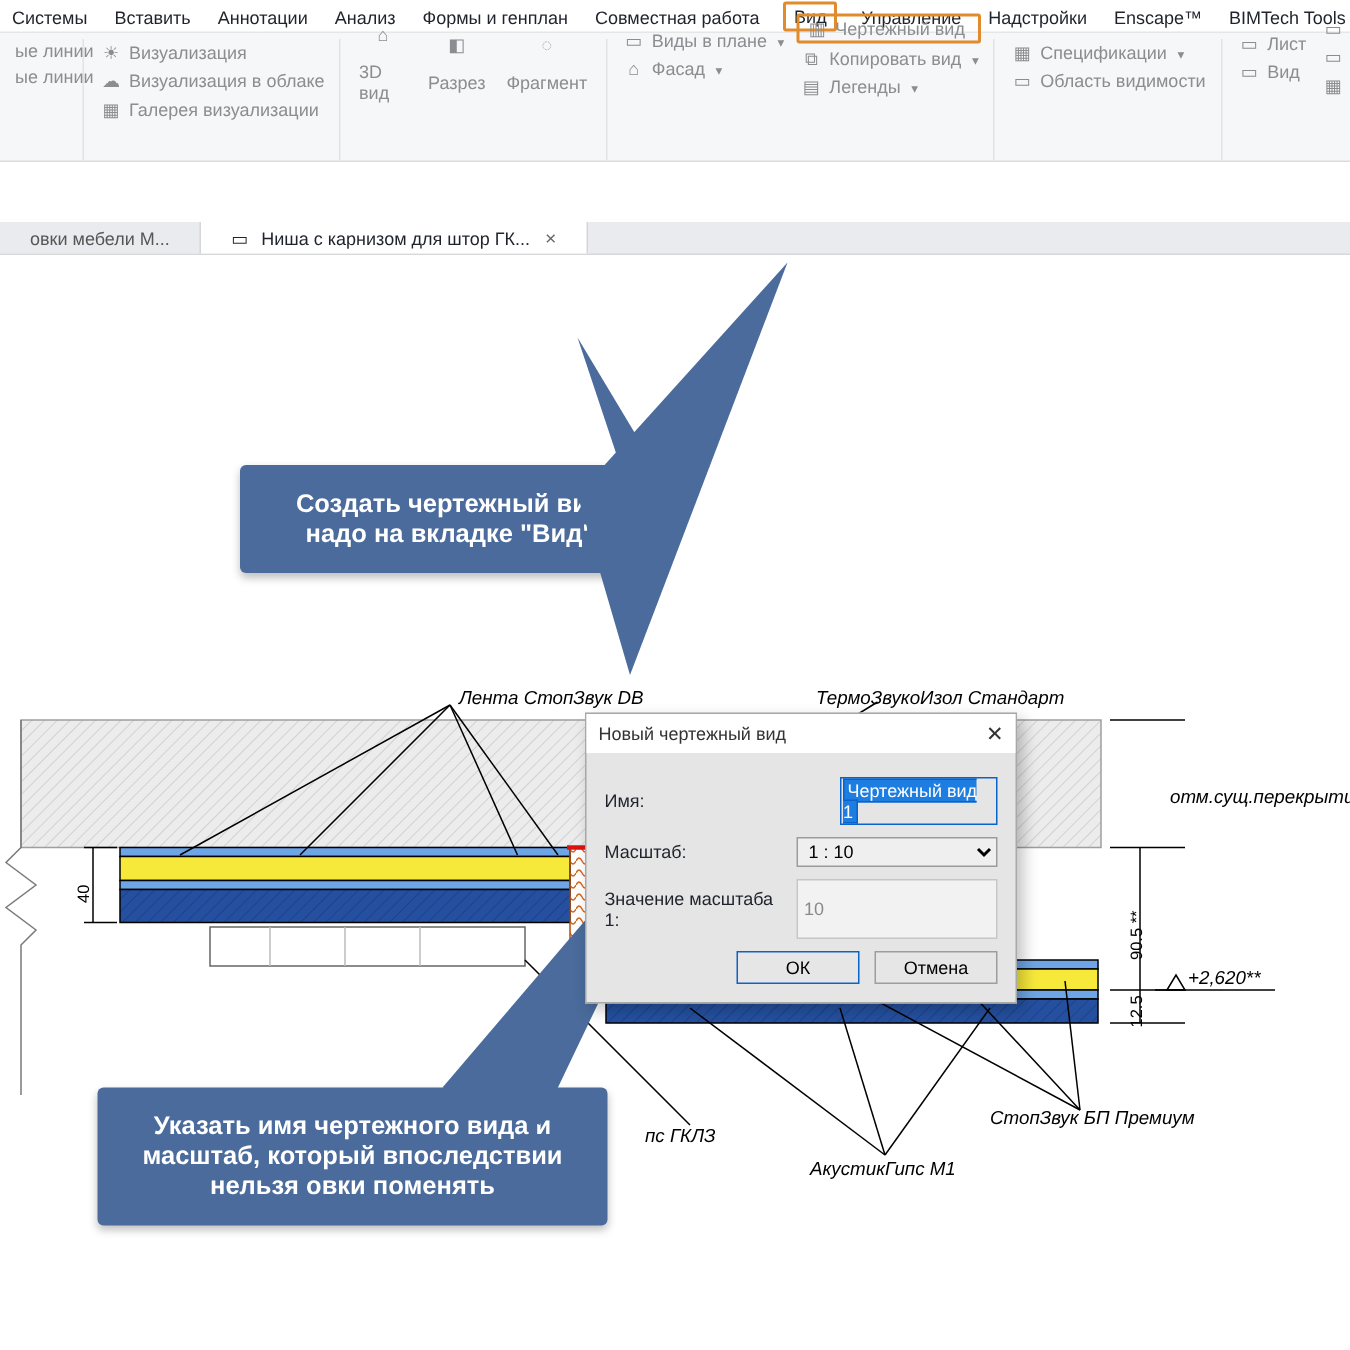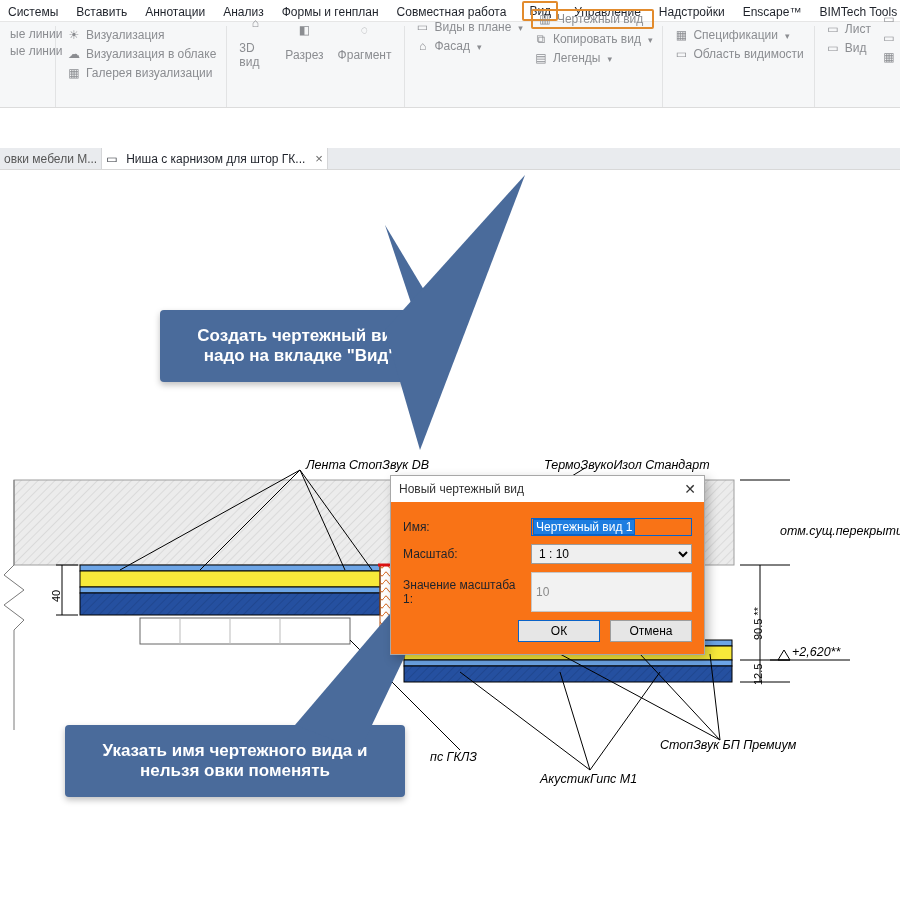--- a/index.html
+++ b/index.html
@@ -78,21 +78,21 @@
   .doc-tabs {
     display: flex;
     background: #e9ebee;
     height: 22px;
     align-items: stretch;
     font-size: 12px;
     border-bottom: 1px solid #d8d8d8;
   }
   .doc-tabs .dtab {
     display: flex; align-items: center; gap: 6px;
-    padding: 0 4px; color:#565656;
+    padding: 0 20px; color:#565656;
     border-right: 1px solid #d5d6d8;
     background:#e9ebee; white-space: nowrap;
   }
   .doc-tabs .dtab.active { background:#fff; color:#1f232b; }
   .dtab .close { font-size: 13px; color:#6a6a6a; margin-left: 4px;}
   .dtab .ic { width:14px;height:14px; }
   
   .canvas {
     position: relative;
     width: 900px;
@@ -107,22 +107,22 @@
     font-size: 17px;
     text-align: center;
     padding: 16px 20px;
     border-radius: 4px;
     box-shadow: 0 3px 6px rgba(0,0,0,.25);
   }
   
   .dialog {
     position: absolute;
     left: 390px; top: 410px;
-    width: 315px;
-    background: #f97316;
+    width: 288px;
+    background: #e5e5e5;
     border: 1px solid #a8a8a8;
     box-shadow: 4px 4px 10px rgba(0,0,0,.25);
     font-size: 12px;
   }
   .dialog .titlebar {
     display:flex; justify-content:space-between; align-items:center;
     padding: 5px 8px;
     background:#fff;
   }
   .dialog .titlebar .close { font-size:14px; color:#333; cursor:pointer;}
@@ -382,35 +382,36 @@
     <div>надо на вкладке "Вид"</div>
   </div>
 
   <svg width="900" height="720" style="pointer-events:none">
     <polygon points="385,55 420,160 448,160" fill="#4a6b9b"></polygon>
     <polygon points="525,5 385,160 420,280" fill="#4a6b9b"></polygon>
   </svg>
 
   <div class="callout" style="left:65px;top:555px;width:340px">
     <div>Указать имя чертежного вида и</div>
+    <div>масштаб, который впоследствии</div>
     <div>нельзя овки поменять</div>
   </div>
   <svg width="900" height="720" style="pointer-events:none">
     <polygon points="470,350 295,555 360,580" fill="#4a6b9b"></polygon>
   </svg>
 
   <div class="dialog" style="left:390px;top:305px">
     <div class="titlebar">
       <span>Новый чертежный вид</span>
       <span class="close">✕</span>
     </div>
     <div class="body">
       <div class="frow">
         <label>Имя:</label>
-        <div style="flex:1;border:1px solid #0a63c8;padding:1px;">
+        <div style="flex:1;border:1px solid #0a63c8;padding:1px;margin-left:29px;">
           <span class="sel-input">Чертежный вид 1</span>
         </div>
       </div>
       <div class="frow">
         <label>Масштаб:</label>
         <select>
           <option>1 : 10</option>
         </select>
       </div>
       <div class="frow">

